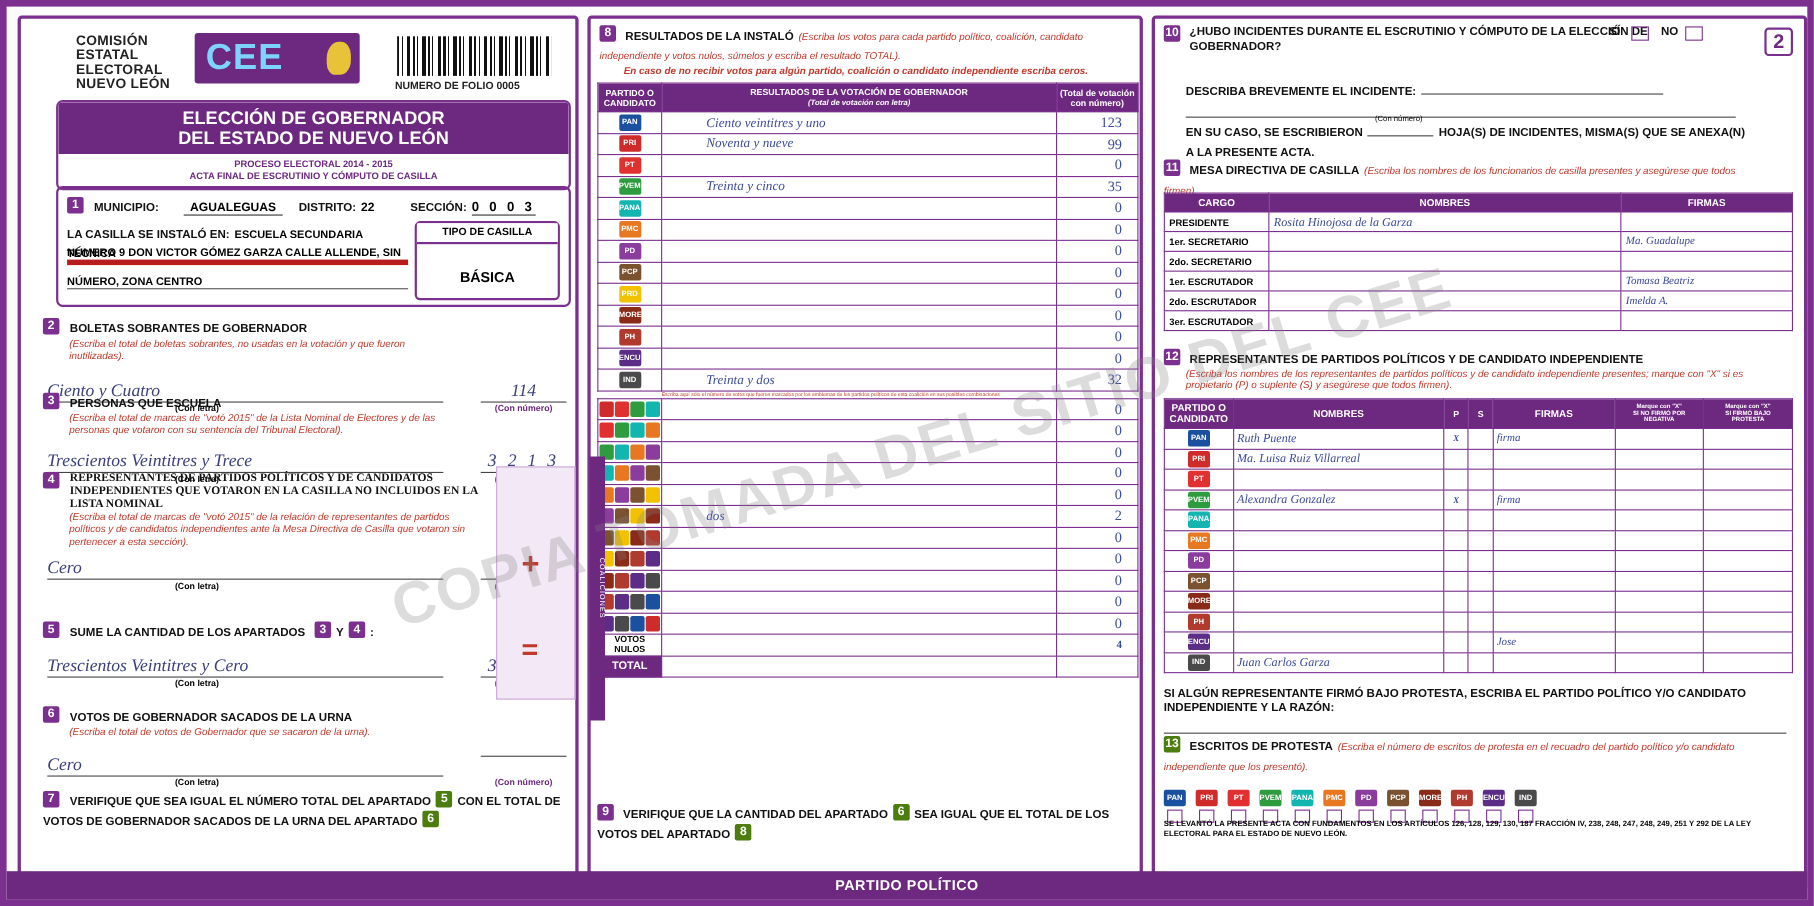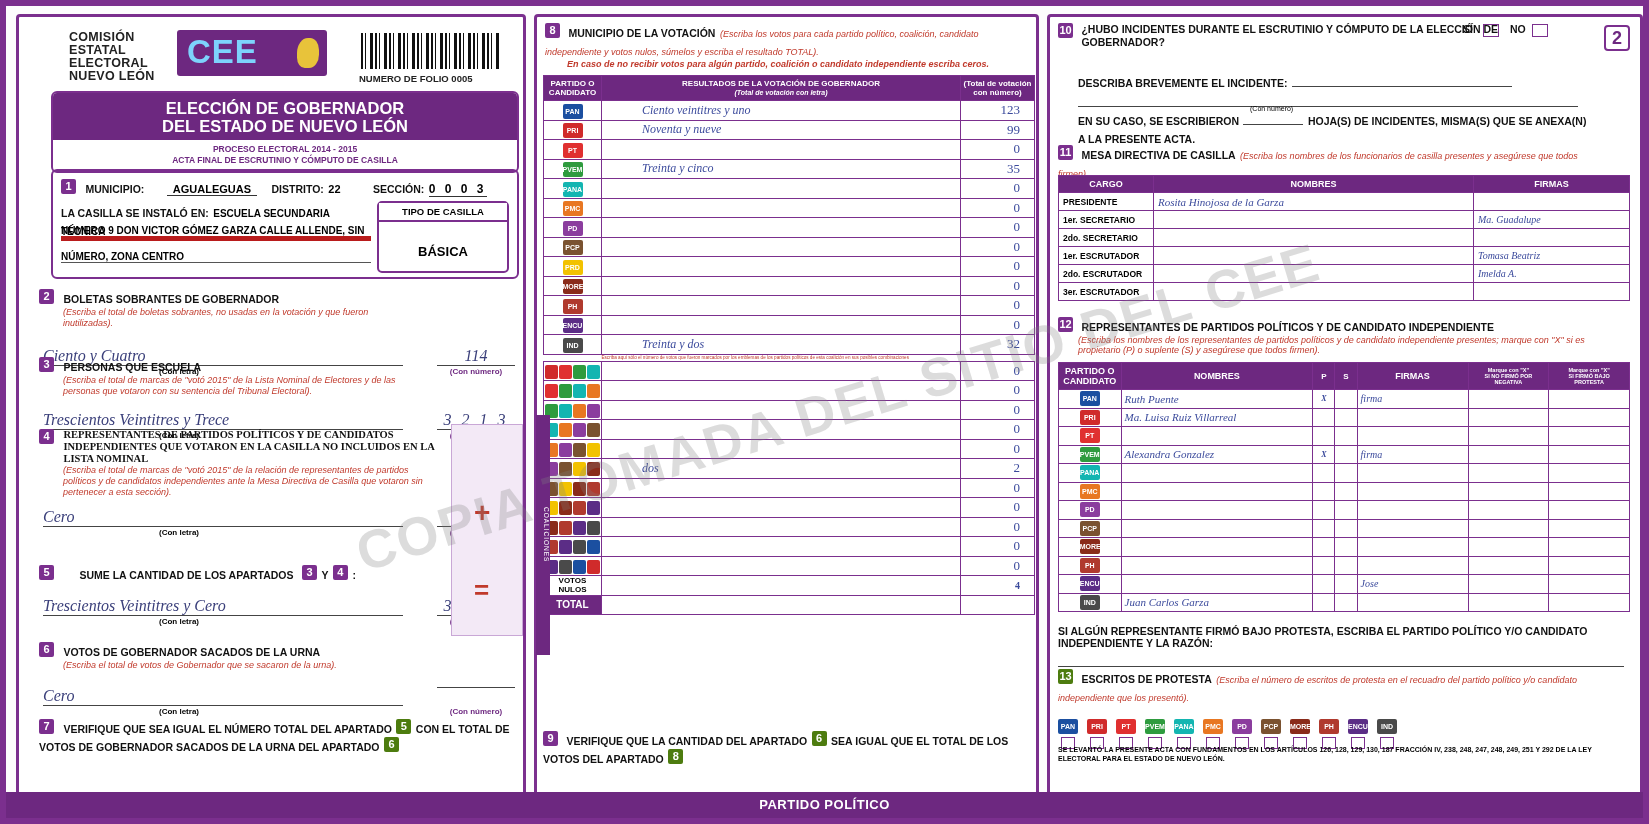--- a/index.html
+++ b/index.html
@@ -176,21 +176,21 @@
       <div style="position:relative;margin-top:10px;height:30px;">
         <div style="position:absolute;left:4px;top:0;width:360px;border-bottom:1px solid #444;" class="hwl">Cero</div>
         <div style="position:absolute;right:4px;top:0;width:78px;border-bottom:1px solid #444;text-align:center;letter-spacing:3px;" class="hwl">0 0 0</div>
         <div class="con-letra" style="position:absolute;left:120px;top:20px;">(Con letra)</div>
         <div class="con-num" style="position:absolute;right:4px;top:20px;width:78px;">(Con número)</div>
       </div>
     </div>
 
     <div class="blk" style="top:548px;">
       <span class="sect-num">5</span>
-      <span class="lbl" style="margin-left:21px;">SUME LA CANTIDAD DE LOS APARTADOS</span>
+      <span class="lbl" style="margin-left:5px;">SUME LA CANTIDAD DE LOS APARTADOS</span>
       <span class="sect-num" style="margin-left:4px;">3</span>
       <span class="lbl">Y</span>
       <span class="sect-num">4</span>
       <span class="lbl">:</span>
       <div style="position:relative;margin-top:14px;height:30px;">
         <div style="position:absolute;left:4px;top:0;width:360px;border-bottom:1px solid #444;" class="hwl">Trescientos Veintitres y Cero</div>
         <div style="position:absolute;right:4px;top:0;width:78px;border-bottom:1px solid #444;text-align:center;letter-spacing:3px;" class="hwl">3 2 1 3</div>
         <div class="con-letra" style="position:absolute;left:120px;top:20px;">(Con letra)</div>
         <div class="con-num" style="position:absolute;right:4px;top:20px;width:78px;">(Con número)</div>
       </div>
@@ -217,21 +217,21 @@
     </div>
 
     <div class="sidecol"></div>
     <div class="plus">+</div>
     <div class="eq">=</div>
   </div>
 
   <div class="col" id="col-mid">
     <div class="midhead">
       <span class="sect-num">8</span>
-      <span class="lbl" style="margin-left:4px;">MUNICIPIO DE LA VOTACIÓN</span>
+      <span class="lbl" style="margin-left:4px;">RESULTADOS DE LA INSTALÓ</span>
       <span class="red ital s9">(Escriba los votos para cada partido político, coalición, candidato independiente y votos nulos, súmelos y escriba el resultado TOTAL).</span>
       <div class="red ital s9 b" style="margin-left:22px;">En caso de no recibir votos para algún partido, coalición o candidato independiente escriba ceros.</div>
     </div>
 
     <table class="res">
       <thead>
         <tr>
           <th class="c-part">PARTIDO O<br>CANDIDATO</th>
           <th>RESULTADOS DE LA VOTACIÓN DE GOBERNADOR<br><span style="font-size:7px;font-style:italic;">(Total de votación con letra)</span></th>
           <th class="c-num">(Total de votación<br>con número)</th>

